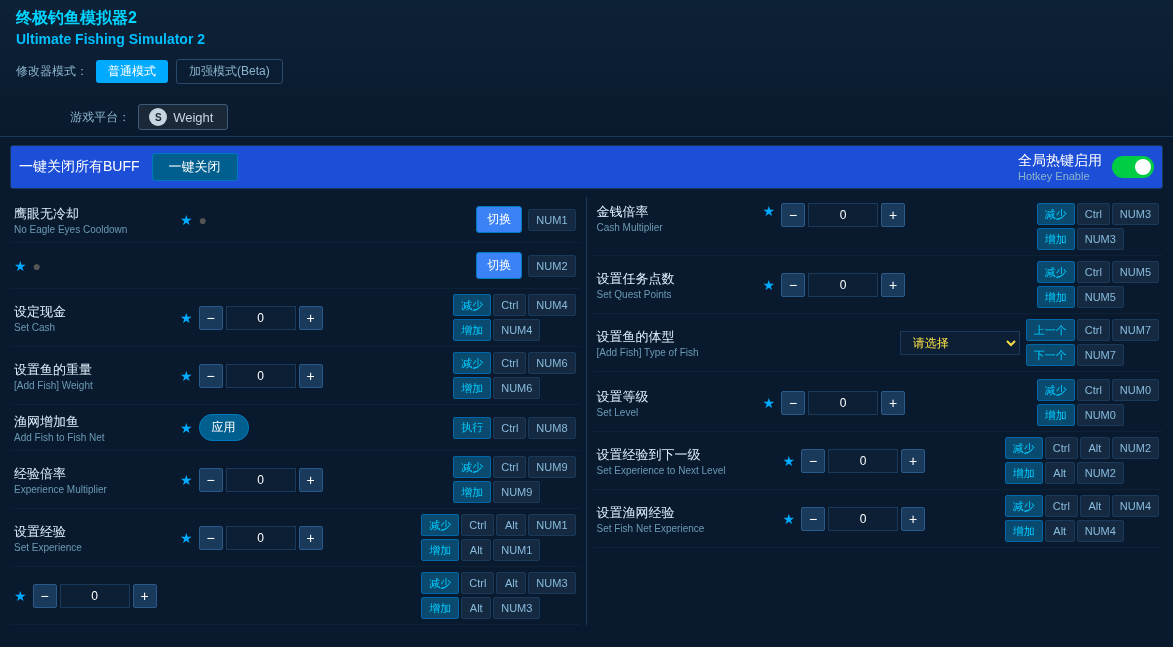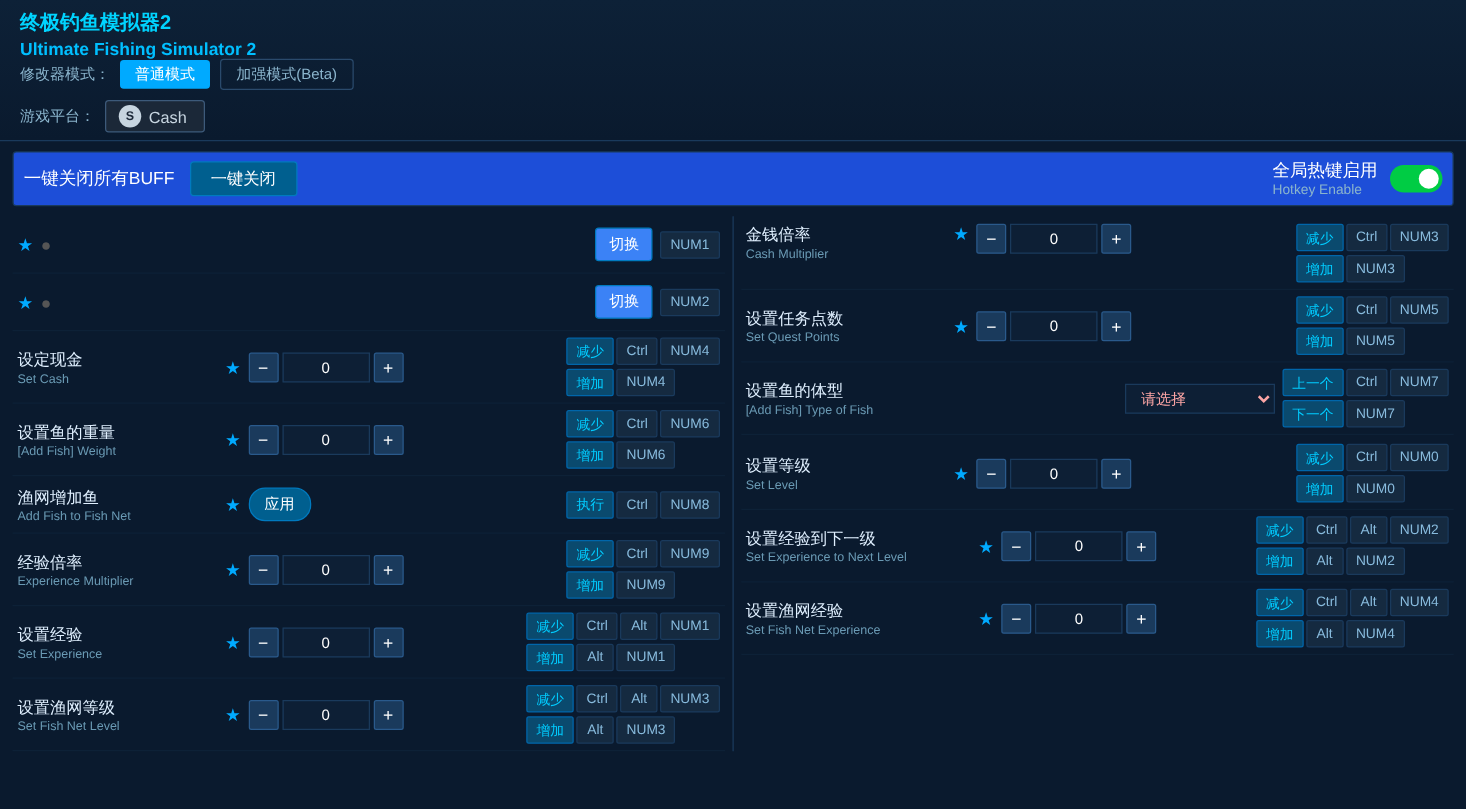--- a/index.html
+++ b/index.html
@@ -29,22 +29,23 @@
     }
     .title-en {
       font-size: 14px;
       color: #00bfff;
       font-weight: bold;
       margin-top: 2px;
     }
     .header-right {
       display: flex;
       flex-direction: column;
-      align-items: flex-start;
-      gap: 8px;
+      align-items: center;
+      gap: 20px;
+      margin-top: 12px;
     }
     .mode-row {
       display: flex;
       align-items: center;
       gap: 8px;
     }
     .mode-label {
       color: #8ab4cc;
       font-size: 12px;
     }
@@ -309,21 +310,21 @@
       border-radius: 13px;
       cursor: pointer;
       font-size: 12px;
       font-family: inherit;
     }
 
     
     .select-box {
       background: #0d1f35;
       border: 1px solid #1a3a5c;
-      color: #fca5a5;
+      color: #fde047;
       padding: 3px 8px;
       font-size: 12px;
       font-family: inherit;
       width: 120px;
       cursor: pointer;
     }
 
   </style>
 </head>
 <body>
@@ -336,21 +337,21 @@
   <div class="header-right">
     <div class="mode-row">
       <span class="mode-label">修改器模式：</span>
       <button class="btn-mode-active">普通模式</button>
       <button class="btn-mode-inactive">加强模式(Beta)</button>
     </div>
     <div class="platform-row">
       <span class="platform-label">游戏平台：</span>
       <button class="steam-btn">
         <span class="steam-icon">S</span>
-        <span>Cash</span>
+        <span>Weight</span>
       </button>
     </div>
   </div>
 </div>
 
 <div class="main">
 
   <div class="top-bar">
     <div class="top-bar-left">
       <span class="close-all-label">一键关闭所有BUFF</span>
@@ -363,20 +364,24 @@
       </div>
       <button class="toggle-on"></button>
     </div>
   </div>
 
   <div class="controls-grid">
 
     <div class="left-col">
 
       <div class="control-row">
+        <div class="control-label">
+          <div class="label-cn">鹰眼无冷却</div>
+          <div class="label-en">No Eagle Eyes Cooldown</div>
+        </div>
         <span class="star-icon">★</span>
         <span class="circle-icon">●</span>
         <div style="flex:1"></div>
         <button class="btn-switch">切换</button>
         <span class="hk-btn key">NUM1</span>
       </div>
 
       <div class="control-row">
         <span class="star-icon">★</span>
         <span class="circle-icon">●</span>
@@ -494,24 +499,20 @@
           </div>
           <div class="hotkey-row">
             <span class="hk-btn action">增加</span>
             <span class="hk-btn key">Alt</span>
             <span class="hk-btn key">NUM1</span>
           </div>
         </div>
       </div>
 
       <div class="control-row">
-        <div class="control-label">
-          <div class="label-cn">设置渔网等级</div>
-          <div class="label-en">Set Fish Net Level</div>
-        </div>
         <span class="star-icon">★</span>
         <div class="num-input-group">
           <button class="num-btn">−</button>
           <input class="num-input" type="text" value="0" style="">
           <button class="num-btn">+</button>
         </div>
         <div class="hotkey-group">
           <div class="hotkey-row">
             <span class="hk-btn action">减少</span>
             <span class="hk-btn key">Ctrl</span>

